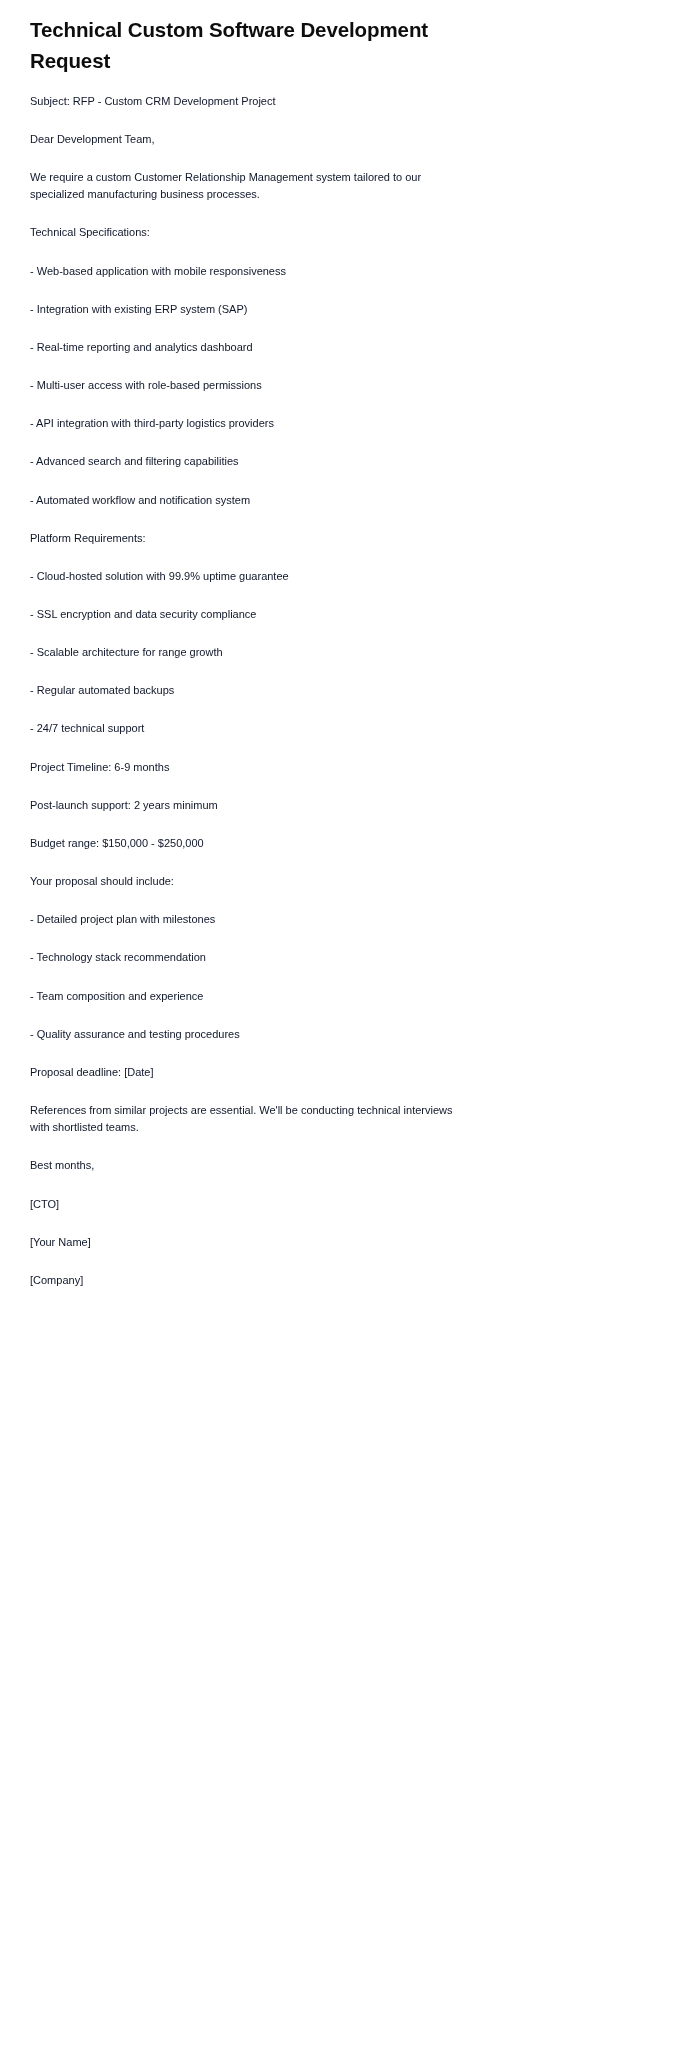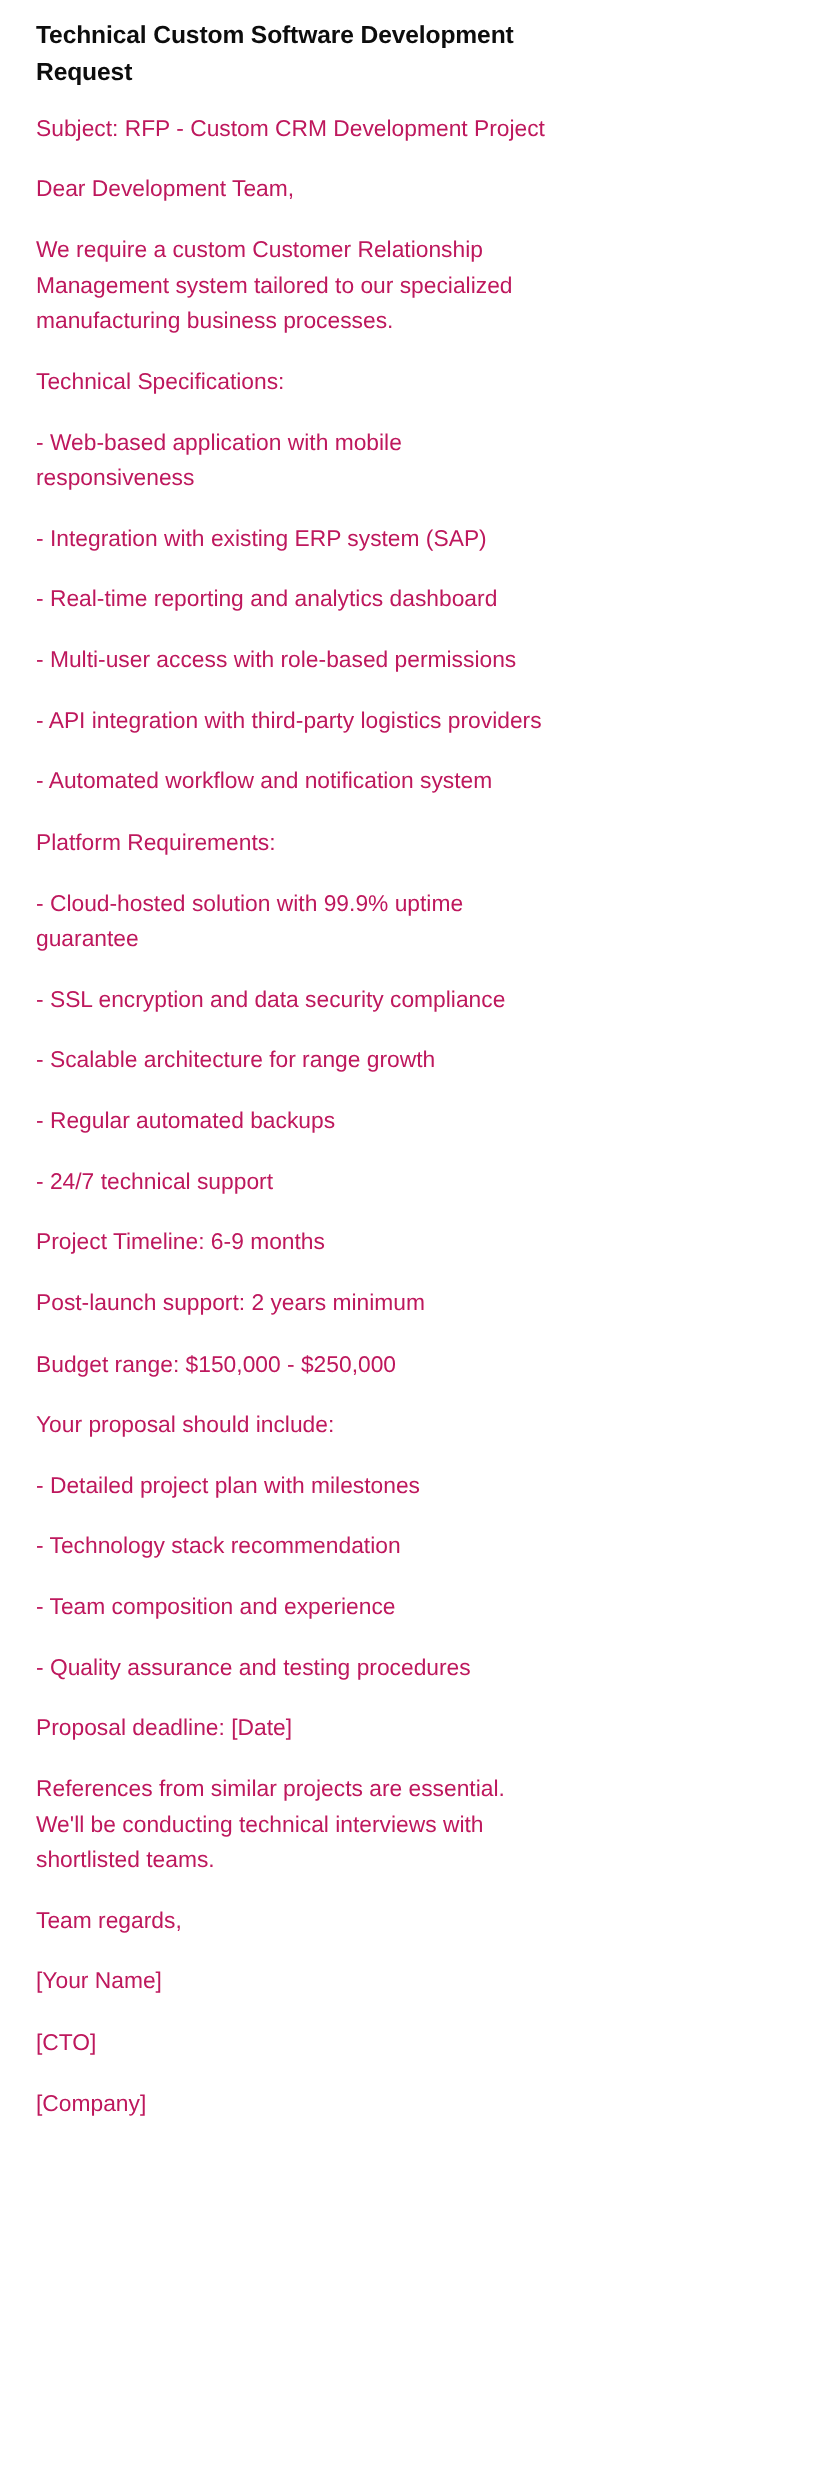--- a/index.html
+++ b/index.html
@@ -24,23 +24,23 @@
   .doc-title {
     font-size: 20.5px;
     font-weight: bold;
     line-height: 1.52;
     letter-spacing: -0.1px;
     color: #0d0d0d;
     margin: 0 0 6px 0;
     max-width: 400px;
   }
   .block {
-    font-size: 19px;
+    font-size: 11px;
     line-height: 1.56;
-    color: #be185d;
+    color: #0f172a;
     margin: 0;
     padding: 10.5px 0 10.5px 0;
     max-width: 432px;
     white-space: normal;
   }
   .block.bullet {
     max-width: 432px;
   }
   .block.tight {
     max-width: 432px;
@@ -56,36 +56,37 @@
   <div id="doc-body">
       <p class="block tight">Subject: RFP - Custom CRM Development Project</p>
       <p class="block tight">Dear Development Team,</p>
       <p class="block">We require a custom Customer Relationship Management system tailored to our specialized manufacturing business processes.</p>
       <p class="block tight">Technical Specifications:</p>
       <p class="block bullet">- Web-based application with mobile responsiveness</p>
       <p class="block bullet">- Integration with existing ERP system (SAP)</p>
       <p class="block bullet">- Real-time reporting and analytics dashboard</p>
       <p class="block bullet">- Multi-user access with role-based permissions</p>
       <p class="block bullet">- API integration with third-party logistics providers</p>
+      <p class="block bullet">- Advanced search and filtering capabilities</p>
       <p class="block bullet">- Automated workflow and notification system</p>
       <p class="block tight">Platform Requirements:</p>
       <p class="block bullet">- Cloud-hosted solution with 99.9% uptime guarantee</p>
       <p class="block bullet">- SSL encryption and data security compliance</p>
       <p class="block bullet">- Scalable architecture for range growth</p>
       <p class="block bullet">- Regular automated backups</p>
       <p class="block bullet">- 24/7 technical support</p>
       <p class="block tight">Project Timeline: 6-9 months</p>
       <p class="block tight">Post-launch support: 2 years minimum</p>
       <p class="block tight">Budget range: $150,000 - $250,000</p>
       <p class="block tight">Your proposal should include:</p>
       <p class="block bullet">- Detailed project plan with milestones</p>
       <p class="block bullet">- Technology stack recommendation</p>
       <p class="block bullet">- Team composition and experience</p>
       <p class="block bullet">- Quality assurance and testing procedures</p>
       <p class="block tight">Proposal deadline: [Date]</p>
       <p class="block">References from similar projects are essential. We'll be conducting technical interviews with shortlisted teams.</p>
-      <p class="block tight">Team regards,</p>
+      <p class="block tight">Best months,</p>
+      <p class="block tight">[CTO]</p>
       <p class="block tight">[Your Name]</p>
-      <p class="block tight">[CTO]</p>
       <p class="block tight">[Company]</p>
     </div>
 
 </div>
 
 </body></html>

